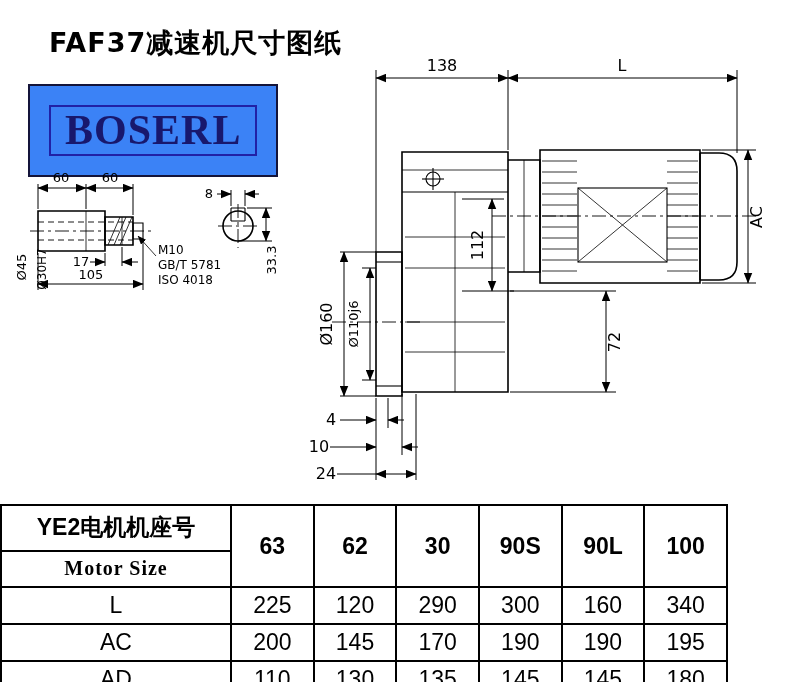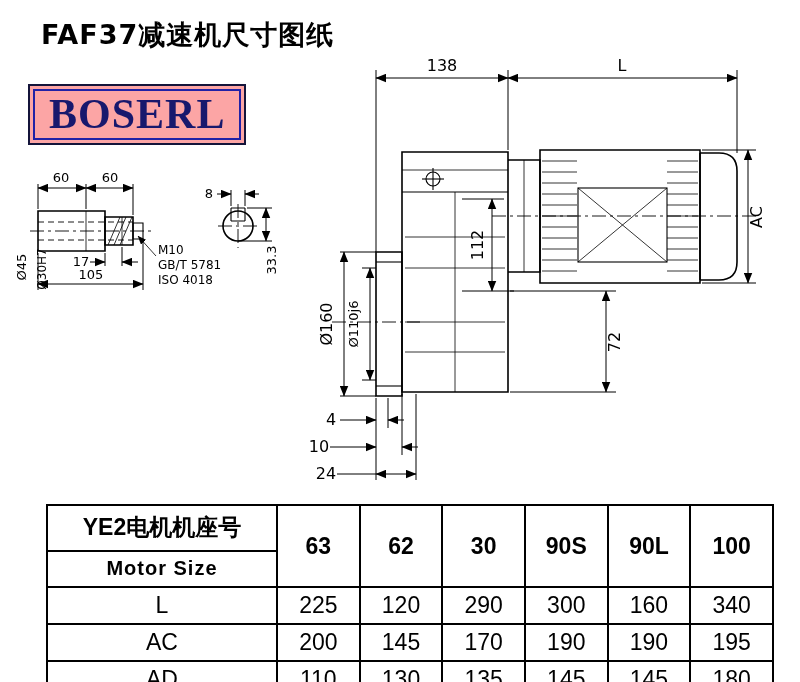--- a/index.html
+++ b/index.html
@@ -1,55 +1,55 @@
 <!DOCTYPE html>
 <html><head>
 <meta charset="utf-8">
 <style>
   html,body{margin:0;padding:0;}
   body{
     width:800px;height:682px;position:relative;background:#ffffff;
     font-family:"Liberation Sans",sans-serif;color:#000;overflow:hidden;
   }
   .page-title{
-    position:absolute;left:36px;top:12px;margin:5px;
+    position:absolute;left:36px;top:12px;margin:13px;
     font-size:27px;font-weight:700;letter-spacing:1px;
     font-family:"DejaVu Sans",sans-serif;
     text-align:right;
   }
   .logo-outer{
-    position:absolute;left:28px;top:84px;background:#fca5a5;
-    border:2px solid #14143a;padding:3px;
+    position:absolute;left:28px;top:84px;background:#3b82f6;
+    border:2px solid #14143a;padding:19px;
   }
   .logo-inner{border:2px solid #2121a6;padding:1px 14px;}
   .logo-text{
     font-family:"Liberation Serif",serif;font-weight:700;
     font-size:42px;line-height:1.08;color:#18186d;letter-spacing:1px;
   }
   svg{position:absolute;left:0;top:0;}
   svg text{font-family:"DejaVu Sans",sans-serif;fill:#000;}
   .ol{stroke:#000;stroke-width:1.6;fill:none;}
   .md{stroke:#000;stroke-width:1.1;fill:none;}
   .thin{stroke:#000;stroke-width:0.8;fill:none;}
   .dim{stroke:#000;stroke-width:1;fill:none;}
   .cl{stroke:#000;stroke-width:0.9;stroke-dasharray:14 4 3 4;fill:none;}
   .hid{stroke:#000;stroke-width:0.9;stroke-dasharray:6 4;fill:none;}
   .t{font-size:16px;}
   .ts{font-size:13px;}
   .txs{font-size:12px;}
 
-  .table-wrap{position:absolute;left:0;top:504px;width:728px;height:178px;margin-left:46px;}
+  .table-wrap{position:absolute;left:0;top:504px;width:728px;height:178px;}
   table{width:100%;height:100%;border-collapse:collapse;table-layout:fixed;}
   td{
     border:2px solid #000;text-align:center;vertical-align:middle;
     font-size:23px;padding:0;
   }
   tr.hdr td{font-weight:600;}
   .hl1{border-bottom:2px solid #000;padding:6px 4px 7px;font-size:23px;font-weight:600;}
-  .hl2{padding:5px 4px 6px;font-size:20px;font-weight:700;font-family:Liberation Sans, sans-serif;letter-spacing:1px;}
+  .hl2{padding:5px 4px 6px;font-size:20px;font-weight:700;font-family:Liberation Serif, serif;letter-spacing:1px;}
   tr.data{height:37px;}
 </style>
 </head>
 <body>
 
 <h1 class="page-title">FAF37减速机尺寸图纸</h1>
 
 <div class="logo-outer">
   <div class="logo-inner">
     <div class="logo-text">BOSERL</div>

